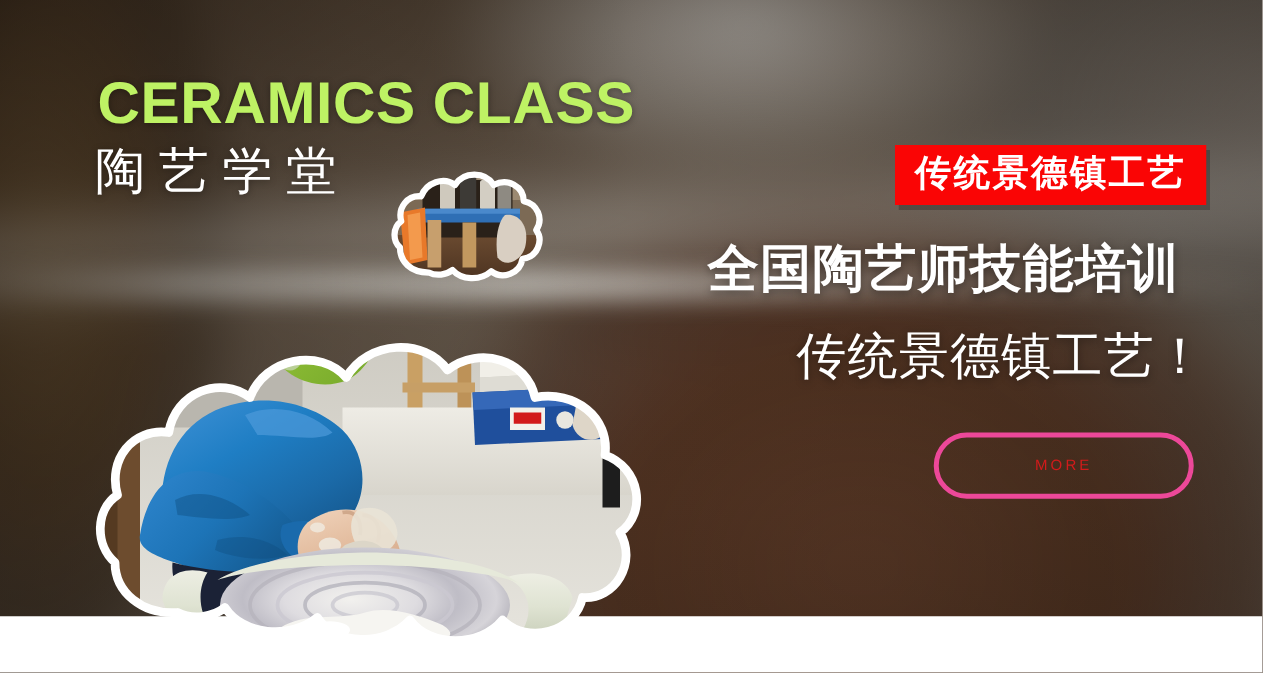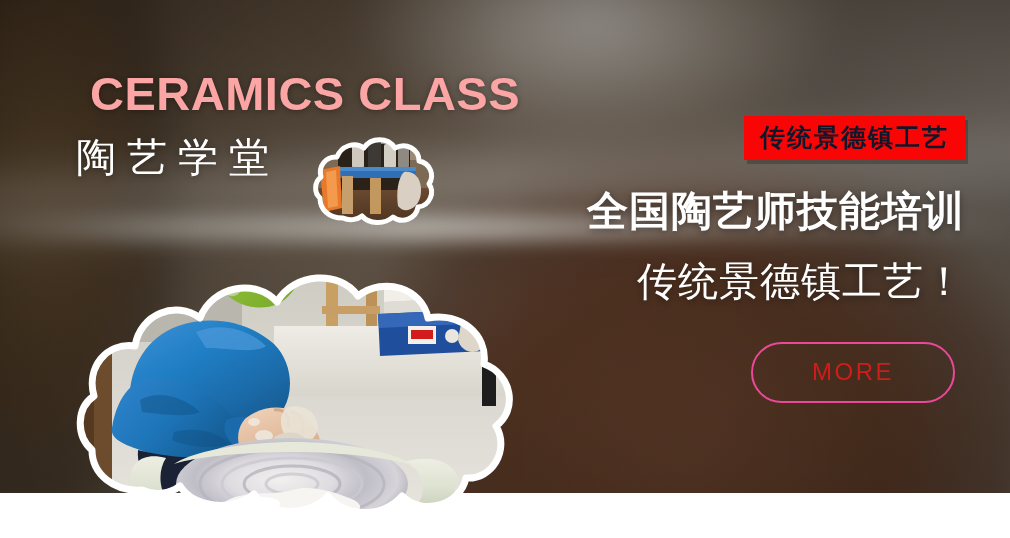--- a/index.html
+++ b/index.html
@@ -68,25 +68,25 @@
   }
 
   
   .title-group {
     position: absolute;
     left: 74px;
     top: 54px;
     z-index: 6;
   }
   .title-en {
-    margin: 16px;
+    margin: 4px;
     font-size: 47px;
     font-weight: bold;
     letter-spacing: 0.5px;
-    color: #fca5a5;
+    color: #bef264;
     line-height: 1.04;
     text-shadow: 0 1px 6px rgba(0,0,0,0.35);
     white-space: nowrap;
     text-align: right;
   }
   .title-cn {
     margin: 8px 0 0 2px;
     font-size: 40px;
     font-weight: 400;
     letter-spacing: 11px;
@@ -101,58 +101,59 @@
     position: absolute;
     right: 45px;
     top: 116px;
     z-index: 6;
     text-align: right;
     width: 420px;
   }
   .badge {
     display: inline-block;
     background: #fa0505;
-    color: #0f172a;
-    font-size: 25px;
+    color: #ffffff;
+    font-size: 29px;
     font-weight: bold;
     letter-spacing: 2px;
     padding: 9px 16px 10px 16px;
     line-height: 1;
     box-shadow: 3px 4px 0 rgba(0,0,0,0.22);
     white-space: nowrap;
   }
   .headline {
     margin: 28px 0 0 0;
     font-size: 41px;
     font-weight: bold;
     letter-spacing: 1px;
     color: #ffffff;
     line-height: 1.15;
     text-shadow: 0 2px 7px rgba(0,0,0,0.40);
     white-space: nowrap;
+    text-align: center;
   }
   .subline {
     margin: 23px 0 0 0;
     font-size: 40px;
     font-weight: 300;
     letter-spacing: 1px;
     color: #ffffff;
     line-height: 1.15;
     text-shadow: 0 2px 7px rgba(0,0,0,0.40);
     white-space: nowrap;
   }
   .more-btn {
     display: inline-block;
     margin-top: 38px;
     margin-right: 10px;
-    border: 2px solid #ec4899;
+    border: 4px solid #ec4899;
     border-radius: 34px;
     color: #d21b1b;
     background: transparent;
-    font-size: 24px;
+    font-size: 12px;
     font-family: "Liberation Sans", sans-serif;
     letter-spacing: 2.5px;
     padding: 16px 0 17px 0;
     width: 200px;
     text-align: center;
     cursor: pointer;
     line-height: 1;
   }
 
   

